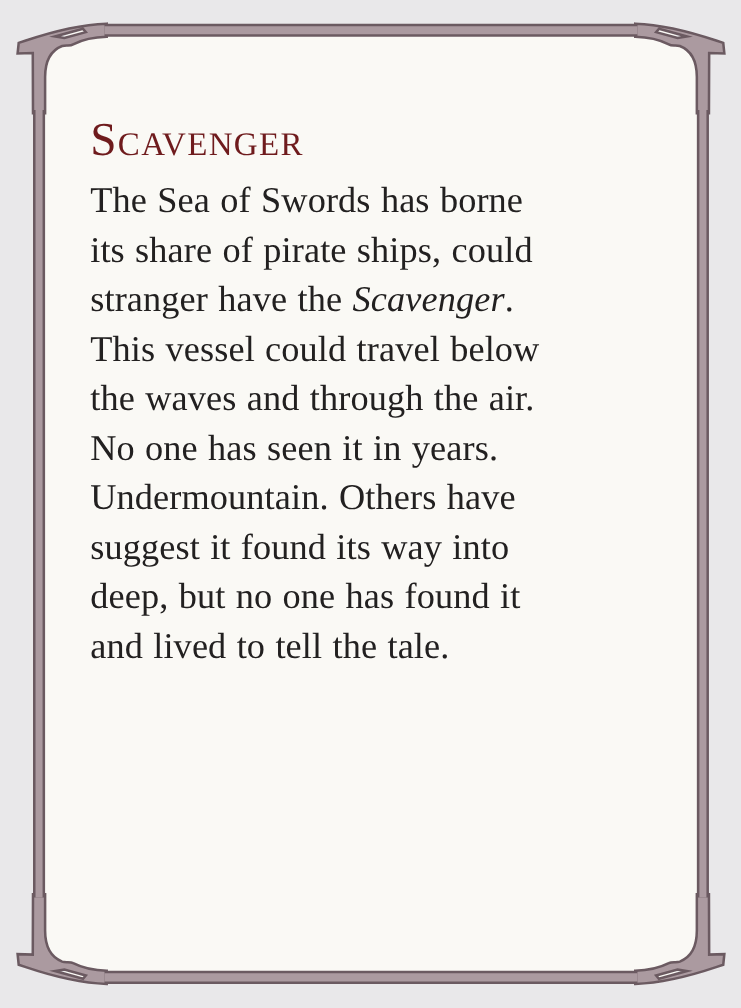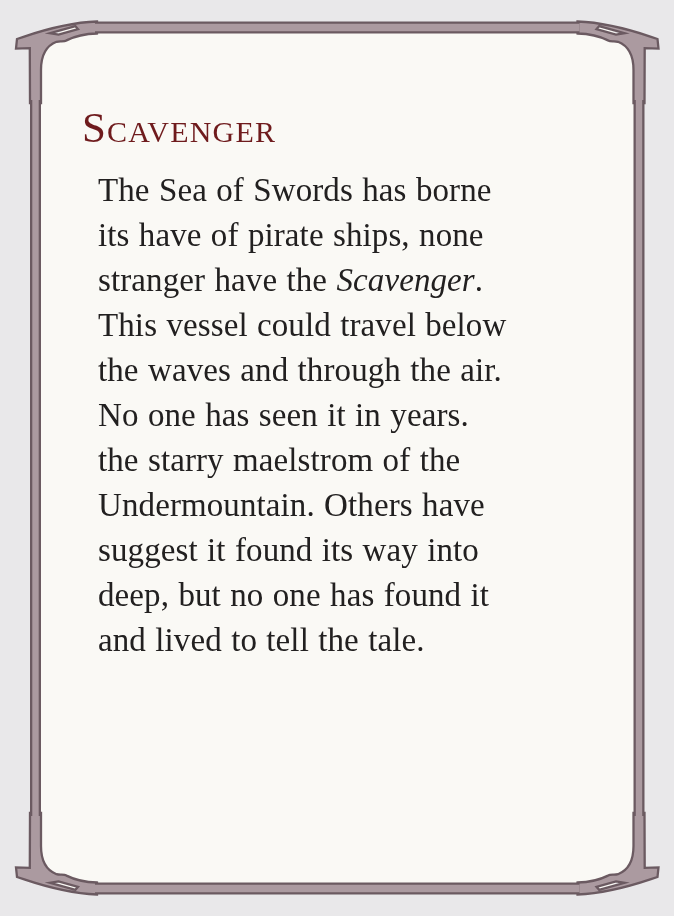--- a/index.html
+++ b/index.html
@@ -25,21 +25,21 @@
   }
   .title{
     font-variant:small-caps;
     font-size:43px;
     line-height:48px;
     letter-spacing:1.2px;
     color:var(--maroon);
     margin:0 0 9px 0;
     font-weight:400;
   }
-  .bodytext{margin:16px;}
+  .bodytext{margin:0;}
   .line{
     font-size:33px;
     line-height:45px;
     white-space:pre;
     word-spacing:1px;
     letter-spacing:0.1px;
   }
   .it{font-style:italic;}
 </style>
 </head>
@@ -90,26 +90,25 @@
       <path d="M 95 888.5 H 579.5" style="stroke:var(--band);stroke-width:7.4"></path>
       <path d="M 35.5 100 V 816" style="stroke:var(--band);stroke-width:6.4"></path>
       <path d="M 639 100 V 816" style="stroke:var(--band);stroke-width:6.4"></path>
     </g>
   </svg>
 
   <div class="content">
     <h1 class="title">Scavenger</h1>
     <div class="bodytext">
       <div class="line"><span>The Sea of Swords has borne</span><span class="it"></span><span></span></div>
-      <div class="line"><span>its have of pirate ships, none</span><span class="it"></span><span></span></div>
+      <div class="line"><span>its share of pirate ships, could</span><span class="it"></span><span></span></div>
       <div class="line"><span>stranger have the </span><span class="it">Scavenger</span><span>.</span></div>
       <div class="line"><span>This vessel could travel below</span><span class="it"></span><span></span></div>
       <div class="line"><span>the waves and through the air.</span><span class="it"></span><span></span></div>
       <div class="line"><span>No one has seen it in years.</span><span class="it"></span><span></span></div>
-      <div class="line"><span>the starry maelstrom of the</span><span class="it"></span><span></span></div>
       <div class="line"><span>Undermountain. Others have</span><span class="it"></span><span></span></div>
       <div class="line"><span>suggest it found its way into</span><span class="it"></span><span></span></div>
       <div class="line"><span>deep, but no one has found it</span><span class="it"></span><span></span></div>
       <div class="line"><span>and lived to tell the tale.</span><span class="it"></span><span></span></div>
     </div>
   </div>
 
 </div>
 
 </body></html>

